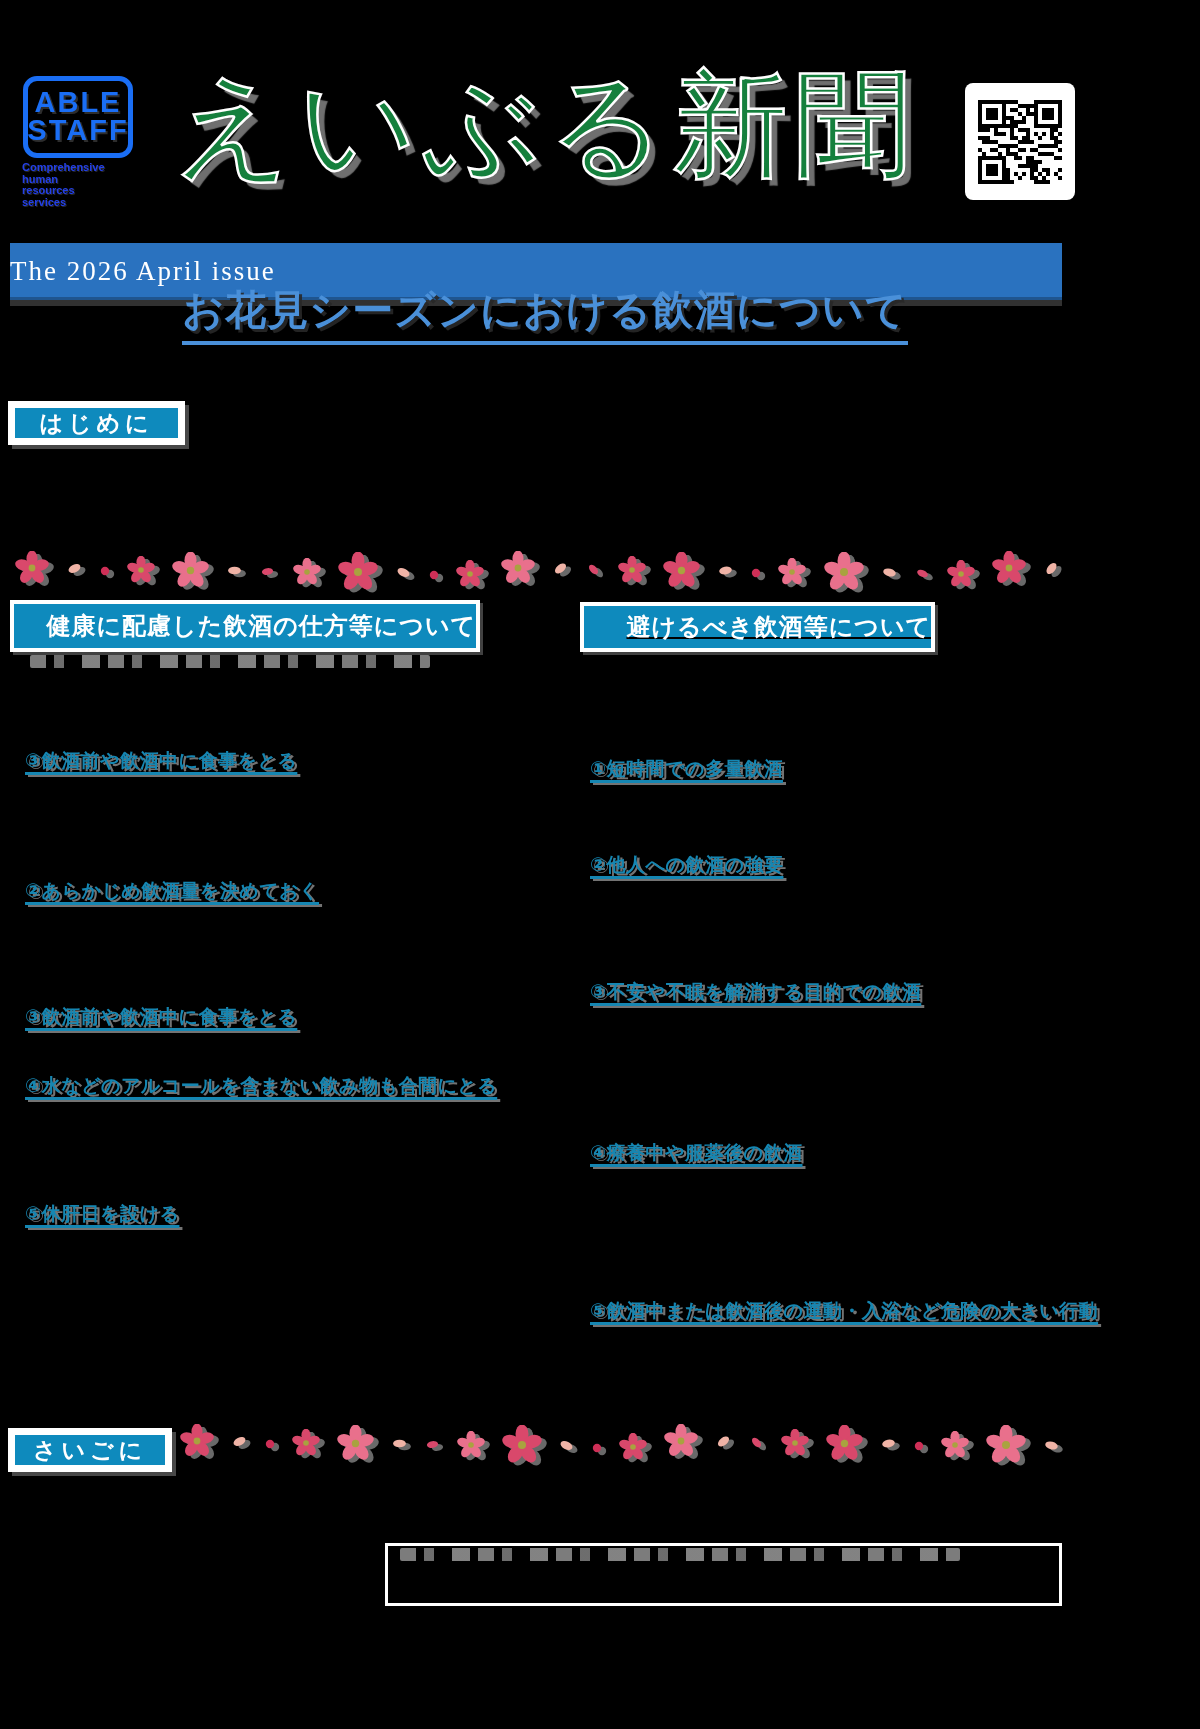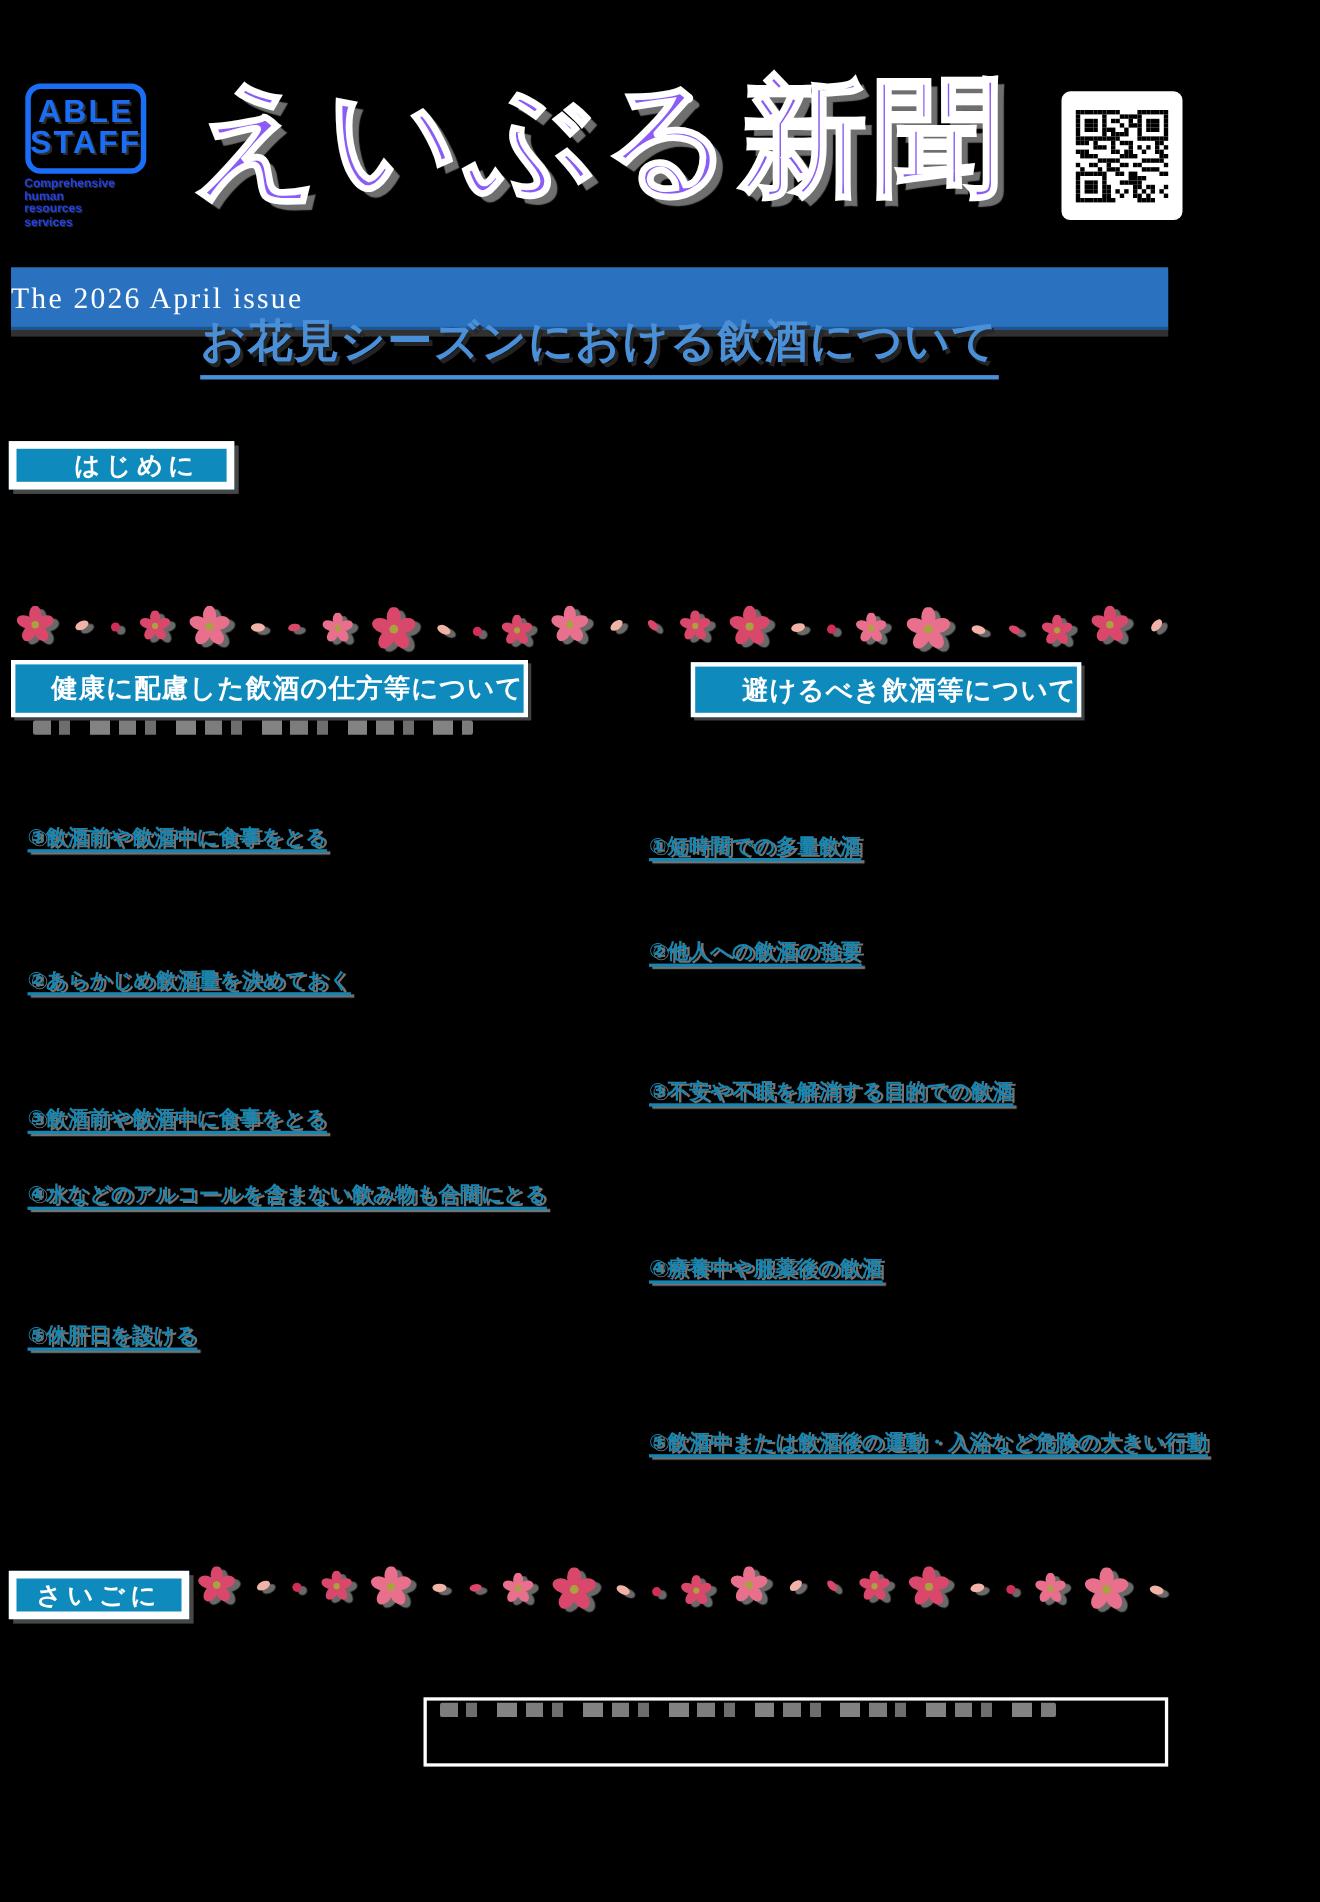--- a/index.html
+++ b/index.html
@@ -15,21 +15,21 @@
     color:#1a6ef5;font-weight:bold;font-size:29px;line-height:.95;letter-spacing:2px;
     text-shadow:2px 2px 0 rgba(90,90,90,.5);
   }
   .logo-tagline{
     position:absolute;left:22px;top:162px;width:130px;
     color:#2340e8;font-weight:bold;font-size:11px;line-height:1.05;
     text-shadow:1px 1px 0 rgba(80,80,80,.5);
   }
   .masthead-wrap{position:absolute;left:0;top:48px;width:1090px;text-align:center;}
   .masthead-text{
-    font-size:116px;font-weight:bold;color:#8b5cf6;letter-spacing:6px;
+    font-size:116px;font-weight:normal;color:#15803d;letter-spacing:6px;
     -webkit-text-stroke:2.5px #fff;
     text-shadow:7px 7px 1px rgba(130,130,130,.85);
     white-space:nowrap;
     text-align:center;
   }
   .qr-card{
     position:absolute;left:965px;top:83px;width:110px;height:117px;
     background:#fff;border-radius:8px;
     display:flex;align-items:center;justify-content:center;
   }
@@ -559,21 +559,21 @@
   </div>
 
   <div class="banner">
     <span class="banner-text">The 2026 April issue</span>
   </div>
 
   <div class="headline-wrap">
     <span class="headline-text">お花見シーズンにおける飲酒について</span>
   </div>
 
-  <div class="label-box" style="left:8px;top:401px;width:163px;height:30px;padding-left:28px;">
+  <div class="label-box" style="left:8px;top:401px;width:163px;height:30px;">
     <span class="lbl">はじめに</span>
   </div>
 
   <div class="sakura-row" id="sakura1" style="left:15px;top:550px;width:1045px;">
       <span style="margin-top:-6px"><svg width="34" height="34" viewBox="0 0 40 40">
           <ellipse cx="20" cy="9" rx="6.5" ry="9.5" fill="#d9486b" transform="rotate(0 20 20)"></ellipse>
           <ellipse cx="20" cy="9" rx="6.5" ry="9.5" fill="#d9486b" transform="rotate(72 20 20)"></ellipse>
           <ellipse cx="20" cy="9" rx="6.5" ry="9.5" fill="#d9486b" transform="rotate(144 20 20)"></ellipse>
           <ellipse cx="20" cy="9" rx="6.5" ry="9.5" fill="#d9486b" transform="rotate(216 20 20)"></ellipse>
           <ellipse cx="20" cy="9" rx="6.5" ry="9.5" fill="#d9486b" transform="rotate(288 20 20)"></ellipse>
@@ -712,21 +712,21 @@
           <circle cx="20" cy="20" r="4" fill="#a9a23f"></circle>
         </svg></span>
       <span style="margin-top:-5px"><svg width="17" height="17" viewBox="0 0 20 20">
           <ellipse cx="10" cy="10" rx="4.5" ry="7.5" fill="#f0b3a6" transform="rotate(40 10 10)"></ellipse>
         </svg></span>
     </div>
 
   <div class="col-header" style="left:10px;top:600px;width:462px;height:44px;">
     <span class="lbl">健康に配慮した飲酒の仕方等について</span>
   </div>
-  <div class="col-header" style="left:628px;top:602px;width:347px;height:42px;">
+  <div class="col-header" style="left:580px;top:602px;width:347px;height:42px;text-decoration:underline;">
     <span class="lbl">避けるべき飲酒等について</span>
   </div>
 
   <div class="smudge" style="left:30px;top:655px;width:400px;height:13px;"></div>
 
   <div class="item" style="left:25px;top:748px;">③飲酒前や飲酒中に食事をとる</div>
   <div class="item" style="left:25px;top:878px;">②あらかじめ飲酒量を決めておく</div>
   <div class="item" style="left:25px;top:1004px;">③飲酒前や飲酒中に食事をとる</div>
   <div class="item" style="left:25px;top:1073px;">④水などのアルコールを含まない飲み物も合間にとる</div>
   <div class="item" style="left:25px;top:1201px;">⑤休肝日を設ける</div>

